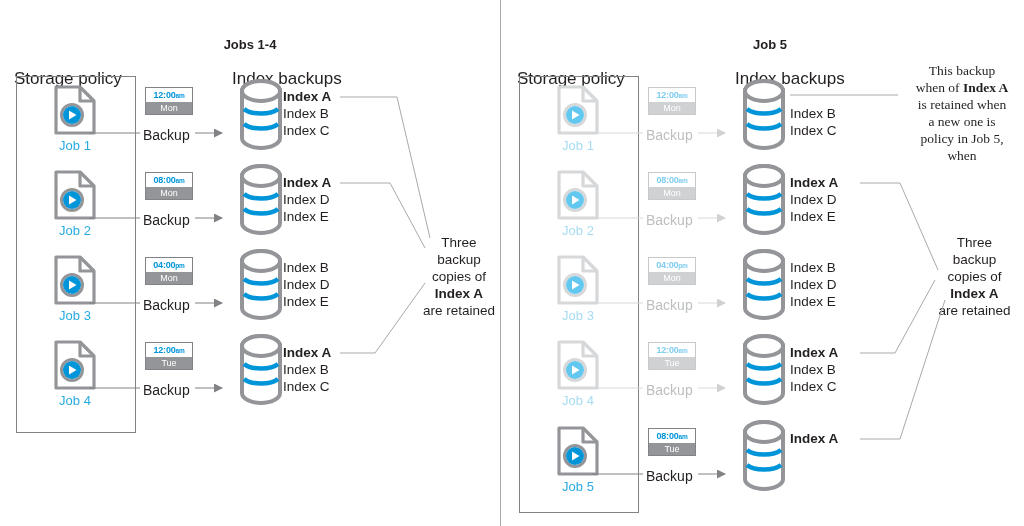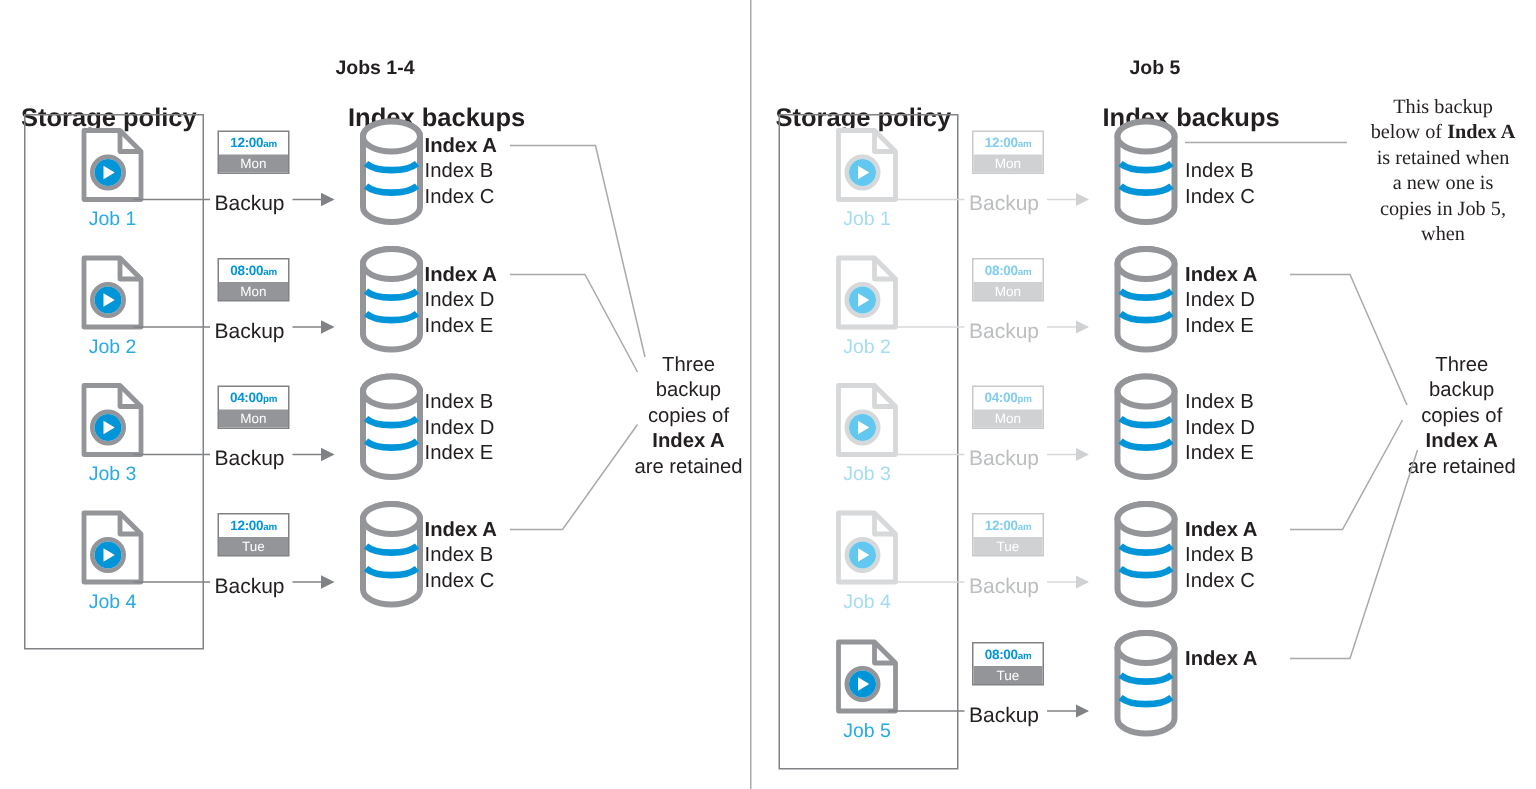--- a/index.html
+++ b/index.html
@@ -13,21 +13,21 @@
   }
   .stage{position:absolute;left:0;top:0;width:1024px;height:526px;}
   .abs{position:absolute;margin-top:29px;}
 
   
   .panel-title{
     font-size:13px;font-weight:bold;color:#231f20;
     text-align:center;white-space:nowrap;
   }
   .col-head{
-    font-size:17px;font-weight:bold;color:#231f20;white-space:nowrap;
+    font-size:17px;font-weight:normal;color:#231f20;white-space:nowrap;
   }
 
   
   .divider{
     position:absolute;left:500px;top:0;width:1px;height:526px;
     background:#a7a9ac;
   }
 
   
   .policy-box{
@@ -316,24 +316,24 @@
     <div class="t"><span>08:00</span><span class="mer">am</span></div>
     <div class="d">Tue</div>
   </div>
   <div class="backup-lbl" style="left:646px;top:468px;">Backup</div>
   <div class="idxlist" style="left:790px;top:430px;">
     <div class="bold">Index A</div>
   </div>
 
   <div class="callout" style="left:903px;top:62px;width:118px;font-family:Liberation Serif, serif;">
     <div>This backup</div>
-    <div><span>below of </span><b>Index A</b></div>
+    <div><span>when of </span><b>Index A</b></div>
     <div>is retained when</div>
     <div>a new one is</div>
-    <div>copies in Job 5,</div>
+    <div>policy in Job 5,</div>
     <div>when</div>
   </div>
 
   <div class="callout" style="left:932px;top:234px;width:85px;">
     <div>Three</div>
     <div>backup</div>
     <div>copies of</div>
     <div style="font-weight:bold;">Index A</div>
     <div>are retained</div>
   </div>

